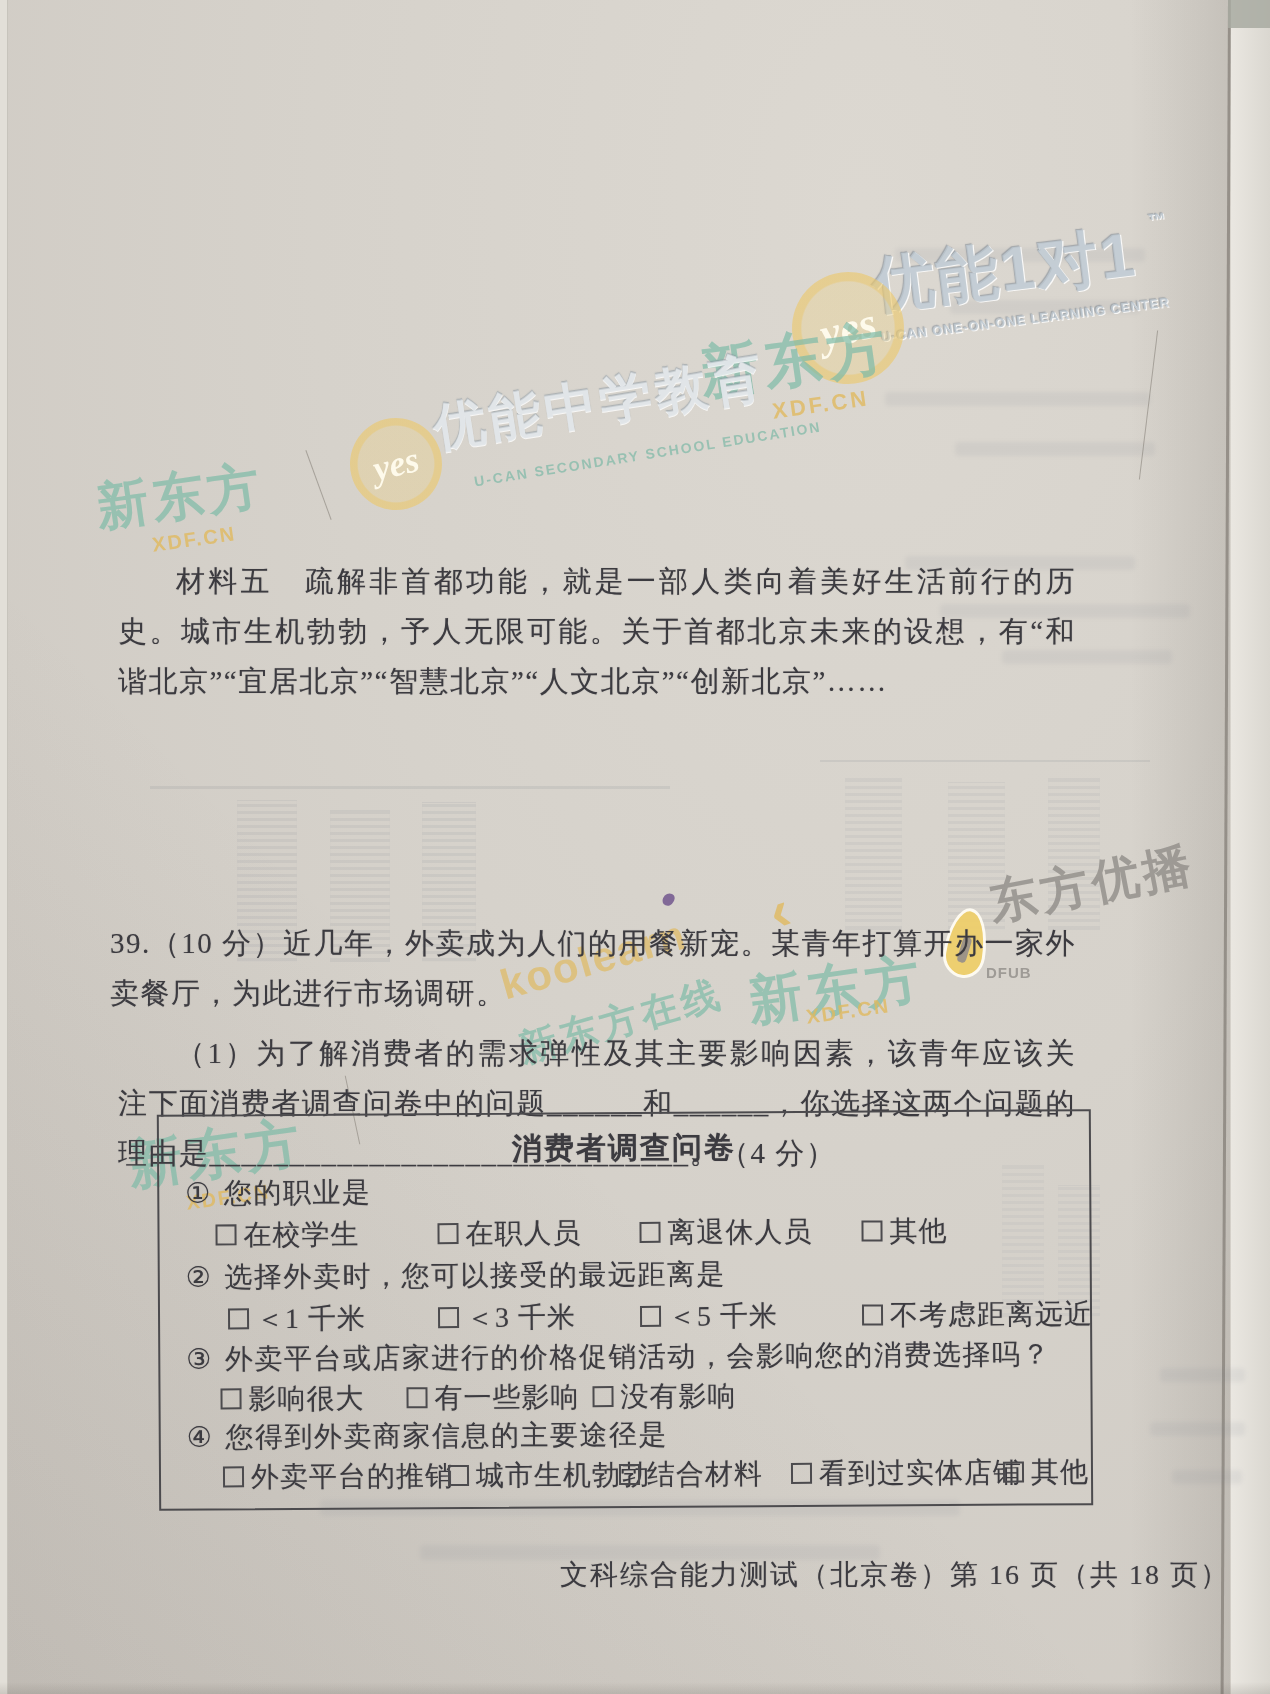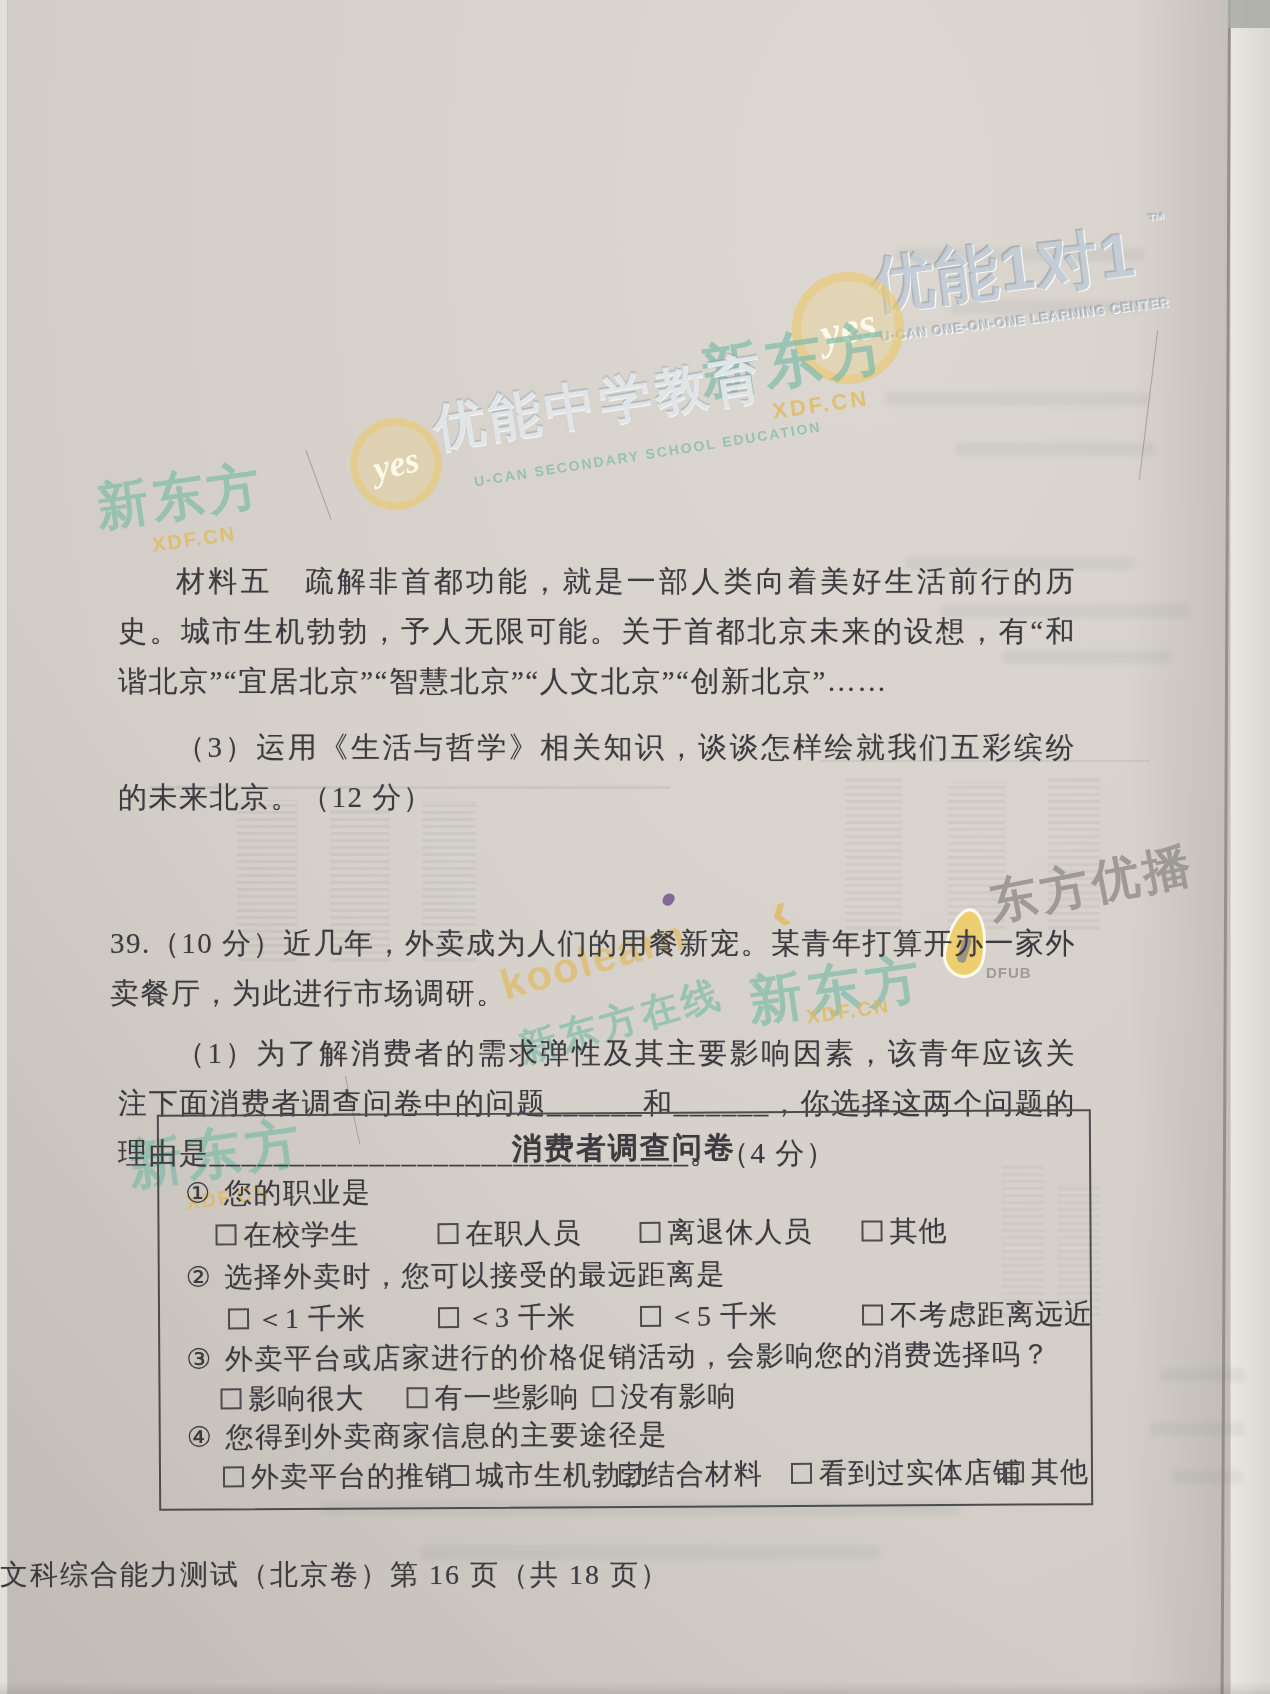--- a/index.html
+++ b/index.html
@@ -41,21 +41,21 @@
   .crease{position:absolute;width:1px;background:rgba(120,114,106,.5);}
   .ink-dot{position:absolute;width:11px;height:13px;border-radius:60% 40% 55% 45%;background:#6b4f8a;opacity:.8;transform:rotate(25deg);}
   
   .qbox{position:absolute;left:158px;top:1112px;width:930px;height:392px;border:2px solid #4c4b4e;transform:rotate(-.35deg);}
   .qtitle{position:absolute;top:14px;left:0;width:100%;text-align:center;font-weight:bold;font-size:30px;letter-spacing:2px;text-shadow:0 0 1px rgba(60,60,65,.4);}
   .qrow{position:absolute;left:26px;font-size:28px;letter-spacing:1.5px;text-shadow:0 0 1px rgba(60,60,65,.38);}
   .qnum{margin-right:12px;}
   .orow{position:absolute;left:0;top:0;width:100%;height:38px;}
   .opt{position:absolute;font-size:28px;letter-spacing:1px;white-space:nowrap;text-shadow:0 0 1px rgba(60,60,65,.38);}
   .cb{display:inline-block;width:17px;height:17px;border:2px solid #4c4b4e;margin-right:7px;vertical-align:-1px;background:transparent;}
-  .footer{position:absolute;top:1556px;left:0;width:1230px;text-align:left;font-size:28px;letter-spacing:2px;text-shadow:0 0 1px rgba(60,60,65,.38);}
+  .footer{position:absolute;top:1556px;left:0;width:1230px;text-align:right;font-size:28px;letter-spacing:2px;text-shadow:0 0 1px rgba(60,60,65,.38);}
 </style>
 </head>
 <body>
 
 <div class="photo">
 
   <div class="abs left-edge"></div>
   <div class="abs right-shade"></div>
   <div class="abs edge-page"></div>
   <div class="abs edge-line"></div>
@@ -117,21 +117,20 @@
   <div class="wm wm-yellow" style="left:498px;top:936px;font-size:42px;letter-spacing:2px;transform:rotate(-16deg);opacity:.85"><span>koolearn</span></div>
   <div class="wm wm-teal" style="left:516px;top:996px;font-size:38px;letter-spacing:4px;transform:rotate(-16deg)"><span>新东方在线</span></div>
 
   <div class="wm wm-teal" style="left:128px;top:1118px;font-size:54px;letter-spacing:5px;transform:rotate(-8deg)"><span>新东方</span></div>
   <div class="wm wm-yellow" style="left:186px;top:1186px;font-size:20px;letter-spacing:2px;transform:rotate(-8deg)"><span>XDF.CN</span></div>
 
   <div class="wm wm-teal" style="left:748px;top:954px;font-size:54px;letter-spacing:5px;transform:rotate(-8deg)"><span>新东方</span></div>
   <div class="wm wm-yellow" style="left:806px;top:1000px;font-size:20px;letter-spacing:2px;transform:rotate(-8deg)"><span>XDF.CN</span></div>
 
   <div class="t indent" style="left:118px;top:556px;width:958px">材料五　疏解非首都功能，就是一部人类向着美好生活前行的历史。城市生机勃勃，予人无限可能。关于首都北京未来的设想，有“和谐北京”“宜居北京”“智慧北京”“人文北京”“创新北京”……</div>
-  <div class="t indent" style="left:118px;top:722px;width:958px">（3）运用《生活与哲学》相关知识，谈谈怎样绘就我们五彩缤纷的未来北京。（12 分）</div>
   <div class="t" style="left:110px;top:918px;width:966px">39.（10 分）近几年，外卖成为人们的用餐新宠。某青年打算开办一家外卖餐厅，为此进行市场调研。</div>
   <div class="t indent" style="left:118px;top:1028px;width:958px">（1）为了解消费者的需求弹性及其主要影响因素，该青年应该关注下面消费者调查问卷中的问题______和______，你选择这两个问题的理由是______________________________。（4 分）</div>
 
   <div class="qbox">
     <div class="qtitle">消费者调查问卷</div>
 
     <div class="qrow" style="top:58px">
       <span class="qnum">①</span><span>您的职业是</span>
     </div>
     <div class="orow" style="top:100px">

